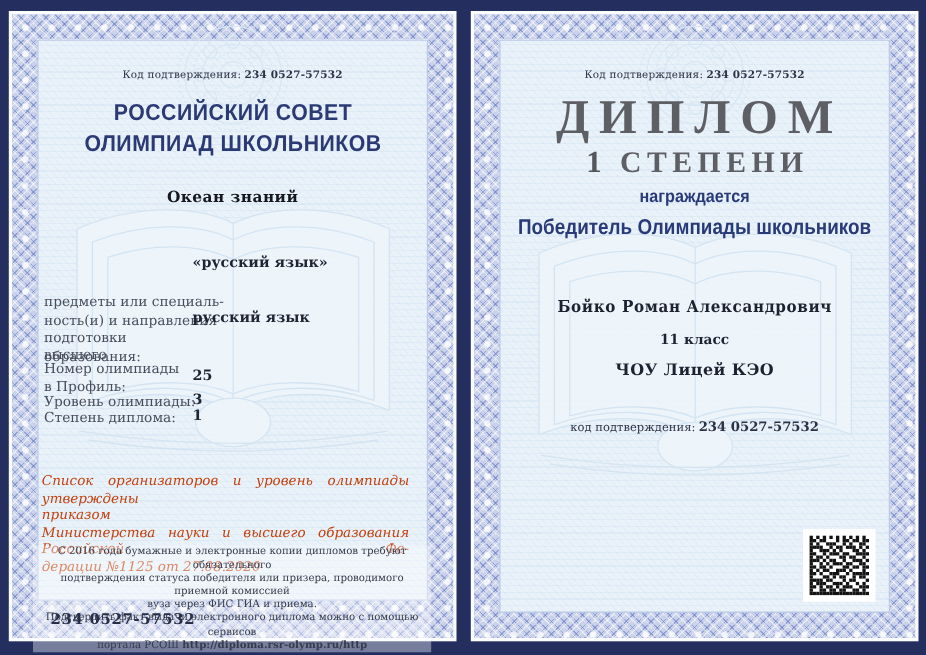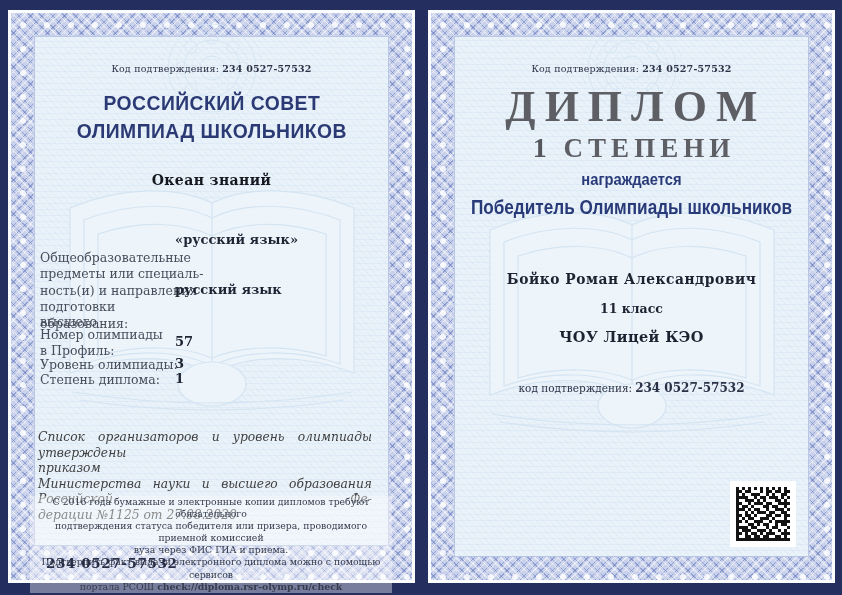--- a/index.html
+++ b/index.html
@@ -41,21 +41,21 @@
   .code-line .bcode{font-weight:bold;margin-left:3px;}
 
   .org-title{top:79px;color:#2b3a74;font-family:"Liberation Sans",sans-serif;
     font-weight:bold;font-size:21px;line-height:28px;letter-spacing:.5px;}
   .olymp-name{top:162px;font-size:14px;font-weight:bold;color:#15181f;letter-spacing:.4px;}
 
   .flabel{position:absolute;left:32px;font-size:12.5px;color:#474d5b;z-index:3;}
   .fvalue{position:absolute;left:167px;font-size:13px;font-weight:bold;color:#1f2433;z-index:3;}
 
   .order-note{top:420px;left:30px;width:334px;font-style:italic;font-size:12.3px;
-    line-height:15.6px;color:#404040;}
+    line-height:15.6px;color:#c2410c;}
   .jline{display:block;text-align:justify;text-align-last:justify;}
 
   .footnote{top:486px;left:22px;width:362px;text-align:center;font-size:9.3px;
     line-height:12.1px;color:#343b4b;background:rgba(255,255,255,.38);}
   .footnote .url{font-weight:bold;margin-left:3px;}
 
   .corner-code{top:545px;left:38px;font-size:13.5px;font-weight:bold;color:#272e45;letter-spacing:.6px;}
 
   .diploma-title{top:74px;font-family:"Liberation Serif",serif;font-weight:bold;
     font-size:44px;color:#5e5f64;letter-spacing:9px;text-indent:9px;line-height:46px;}
@@ -123,50 +123,49 @@
 
   <div class="txt ctr org-title">
     <span class="sx"><span>РОССИЙСКИЙ СОВЕТ</span><br>
     <span>ОЛИМПИАД ШКОЛЬНИКОВ</span></span>
   </div>
 
   <div class="txt ctr olymp-name">Океан знаний</div>
 
   <div class="fvalue" style="top:222px;">«русский язык»</div>
 
-  <div class="flabel" style="top:240px;">Общеобразовательные</div>
   <div class="flabel" style="top:256px;">предметы или специаль-</div>
   <div class="flabel" style="top:273px;">ность(и) и направления</div>
   <div class="flabel" style="top:289px;width:130px;text-align:justify;text-align-last:justify;">подготовки высшего</div>
   <div class="flabel" style="top:306px;">образования:</div>
   <div class="fvalue" style="top:272px;">русский язык</div>
 
   <div class="flabel" style="top:317px;">Номер олимпиады</div>
   <div class="flabel" style="top:333px;">в Профиль:</div>
-  <div class="fvalue" style="top:324px;">57</div>
+  <div class="fvalue" style="top:324px;">25</div>
 
   <div class="flabel" style="top:347px;">Уровень олимпиады:</div>
   <div class="fvalue" style="top:346px;">3</div>
 
   <div class="flabel" style="top:362px;">Степень диплома:</div>
   <div class="fvalue" style="top:361px;">1</div>
 
   <div class="txt order-note">
     <span class="jline">Список организаторов и уровень олимпиады утверждены</span>
     <span>приказом</span><br>
     <span class="jline">Министерства науки и высшего образования Российской Фе-</span>
     <span>дерации №1125 от 27.08.2020</span>
   </div>
 
   <div class="txt footnote">
     <span>С 2016 года бумажные и электронные копии дипломов требуют обязательного</span><br>
     <span>подтверждения статуса победителя или призера, проводимого приемной комиссией</span><br>
     <span>вуза через ФИС ГИА и приема.</span><br>
     <span>Подтвердить факт выдачи электронного диплома можно с помощью сервисов</span><br>
-    <span>портала РСОШ</span><span class="url">check://diploma.rsr-olymp.ru/check</span>
+    <span>портала РСОШ</span><span class="url">http://diploma.rsr-olymp.ru/http</span>
   </div>
 
   <div class="txt corner-code">234 0527-57532</div>
 </div>
 
 <div class="page page-right">
   <div class="band"></div>
   <div class="inner"></div>
 
   <svg class="wm" style="left:148px;top:6px;" width="112" height="104" viewBox="0 0 112 104">

